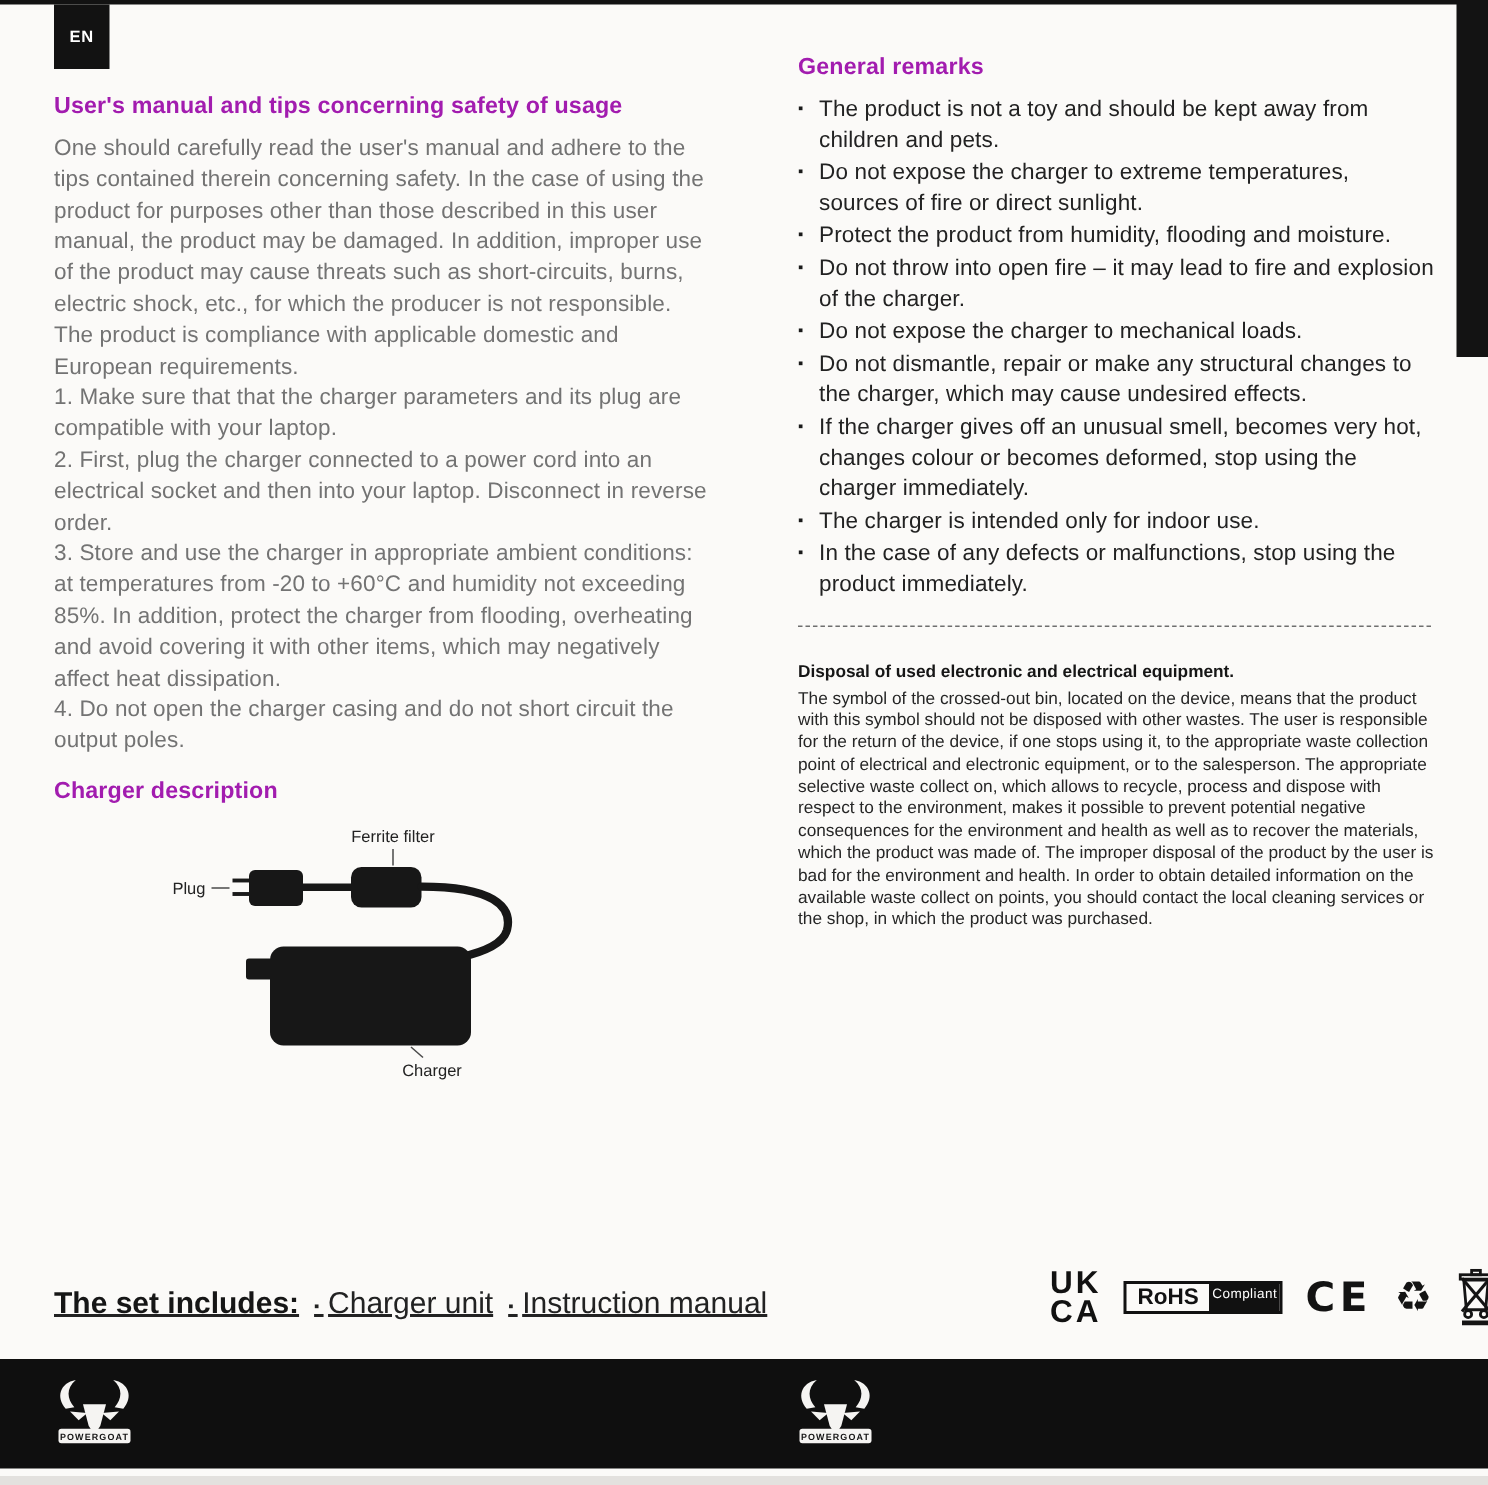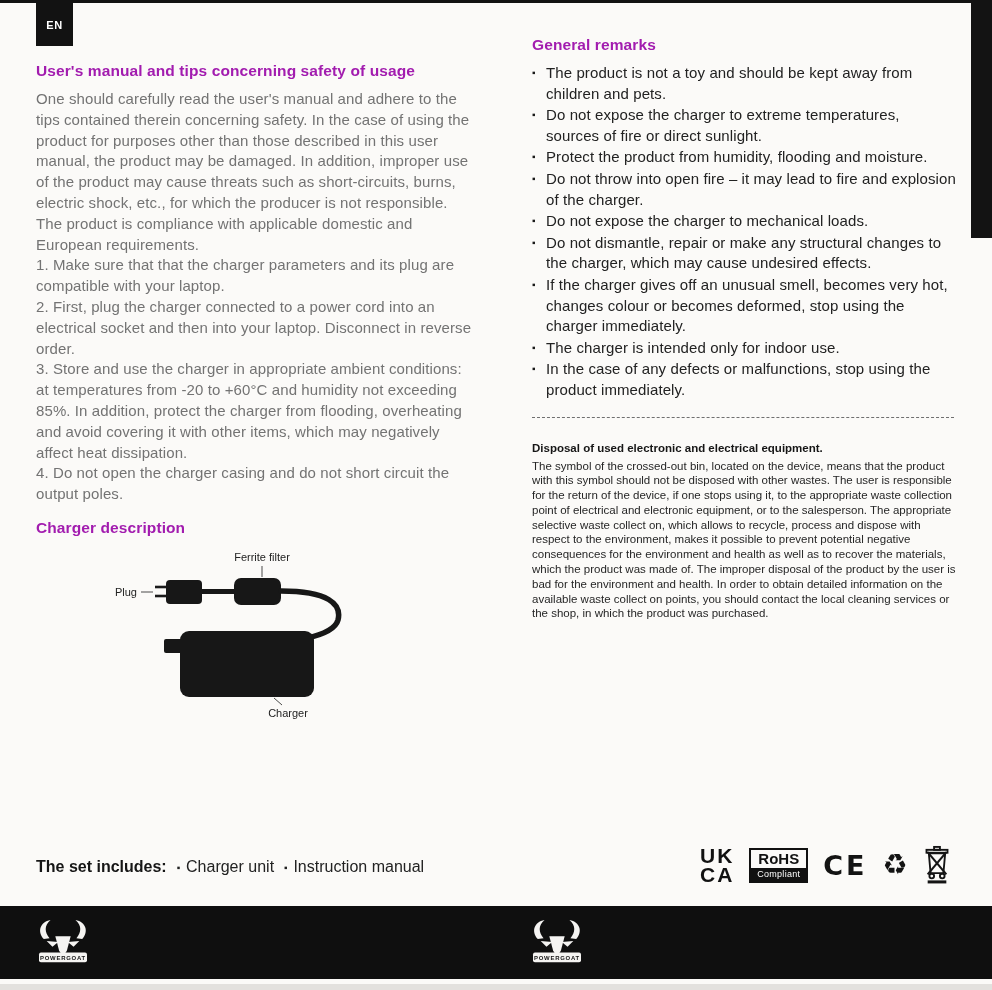--- a/index.html
+++ b/index.html
@@ -31,28 +31,28 @@
   .disposal-title { font-size:11.5px; font-weight:700; color:#161616; margin-bottom:5px;margin-top:24px; }
   .disposal-body { font-size:11.5px; line-height:14.8px; color:#262626; }
 
   .diagram { display:block; margin-top:4px; }
   .dlab { font-size:11px; fill:#222; font-family:"Liberation Sans",sans-serif; }
   .dline { stroke:#4a4a4a; stroke-width:1; }
   .dprong { stroke:#1a1a1a; stroke-width:2.6; }
   .dfill { fill:#171717; }
   .dcable { fill:none; stroke:#171717; stroke-width:5.5; stroke-linecap:round; }
 
-  .set-includes { position:absolute; left:36px; top:858px; font-size:16px; color:#222; }
+  .set-includes { position:absolute; left:36px; top:858px; font-size:20px; color:#222;text-decoration:underline; }
   .set-includes .b { font-weight:700; color:#161616; }
   .inc-item { margin-left:10px; }
   .inc-item::before { content:"▪ "; font-size:10px; vertical-align:1px; margin-right:3px; }
 
   .marks { position:absolute; left:700px; top:845px; display:flex; align-items:center; gap:15px; }
   .ukca { display:flex; flex-direction:column; font-weight:700; font-size:21px; line-height:19px; letter-spacing:2px; color:#111; }
-  .rohs { border:2px solid #111; display:flex; flex-direction:column; align-items:stretch; background:#fbfaf8; }
+  .rohs { border:2px solid #111; display:flex; flex-direction:row; align-items:stretch; background:#fbfaf8; }
   .rohs-top { font-weight:700; font-size:15px; padding:0 7px 1px 7px; text-align:center; color:#111; }
   .rohs-bottom { background:#111; color:#fff; font-size:9px; text-align:center; padding:1px 2px 2px 2px; letter-spacing:0.3px; }
   .ce { font-family:"DejaVu Sans",sans-serif; font-size:27px; font-weight:700; letter-spacing:3px; color:#131313; }
   .recycle { font-family:"DejaVu Sans",sans-serif; font-size:28px; color:#131313; line-height:28px; }
   .weee { display:block; }
 
   .footer { position:absolute; left:0; top:906px; width:100%; height:73px; background:#0f0f0f; }
   .goat { position:absolute; top:12px; }
   .goat-1 { left:34px; }
   .goat-2 { left:528px; }

